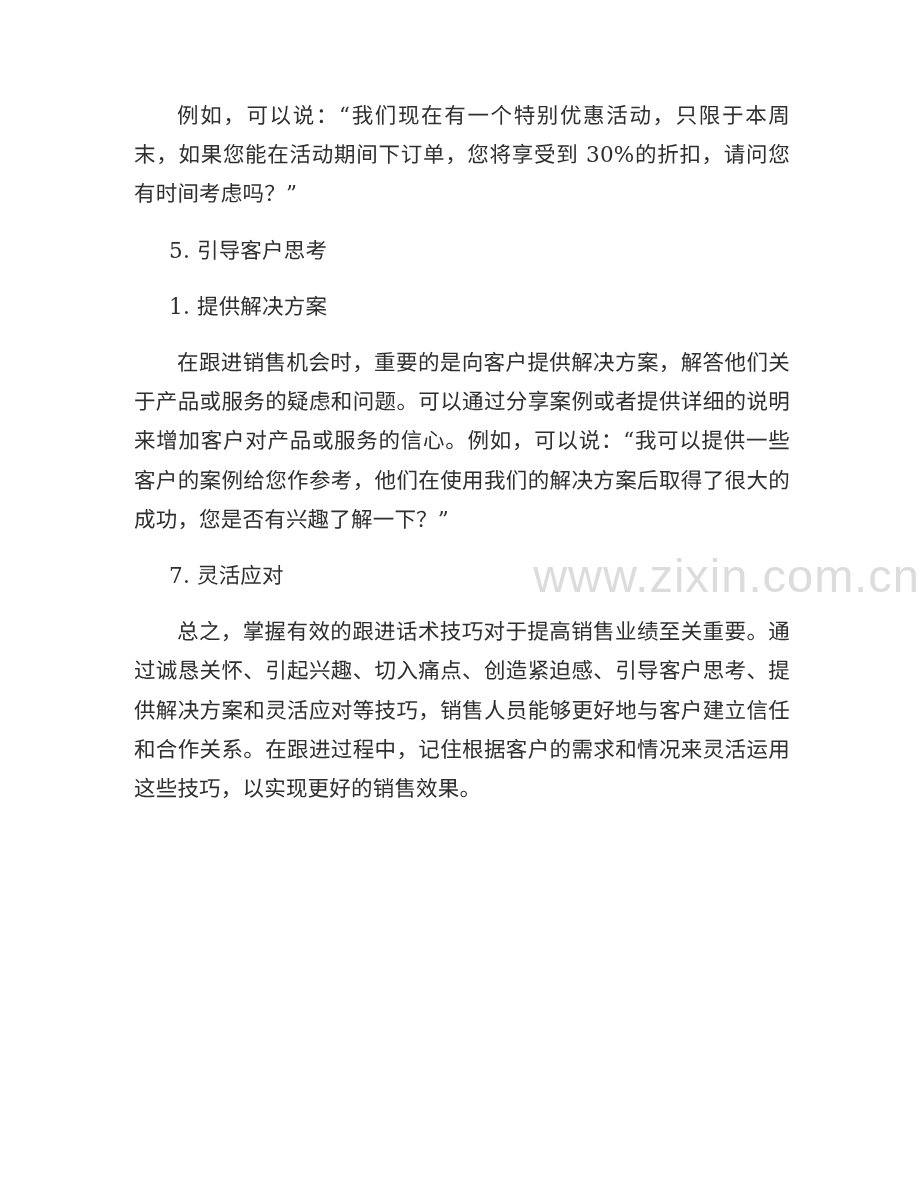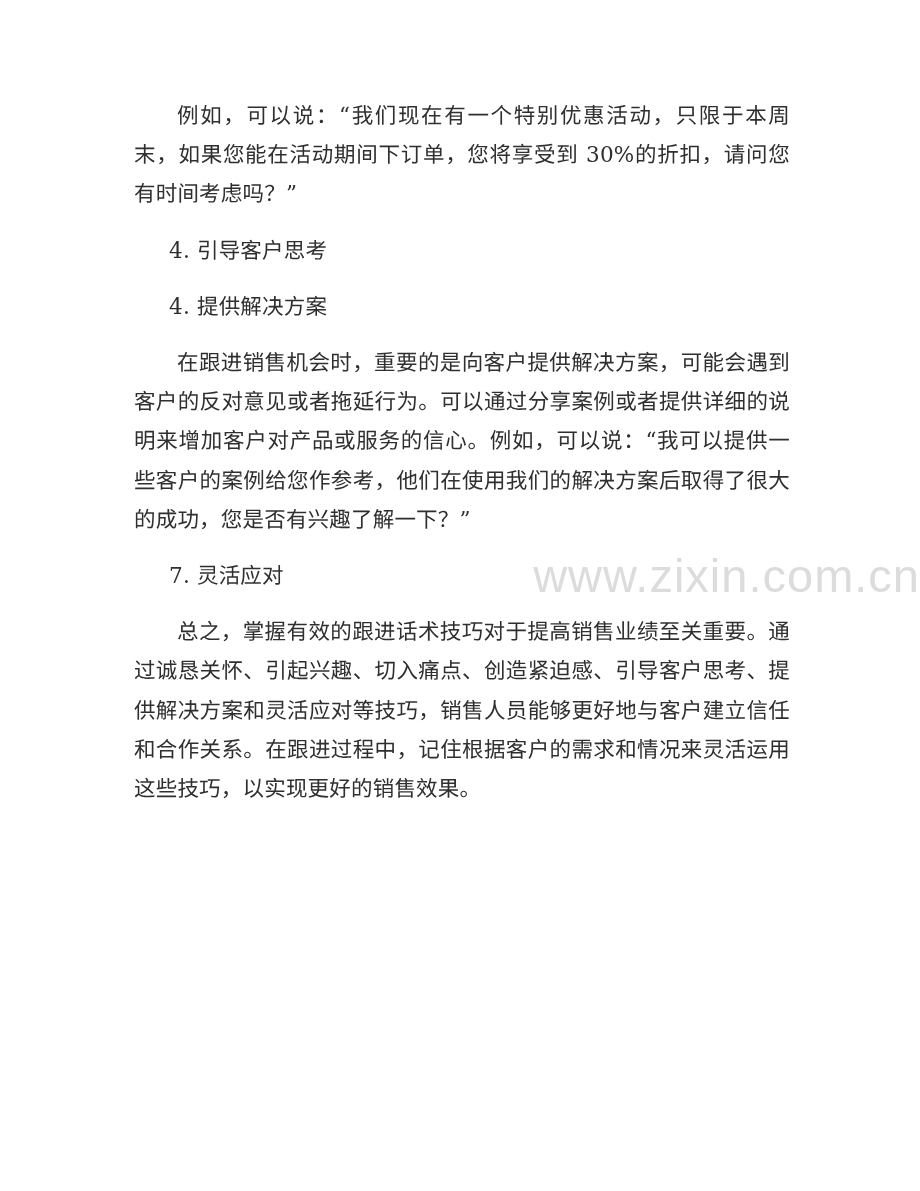--- a/index.html
+++ b/index.html
@@ -78,26 +78,26 @@
 <body>
 
 <div class="page">
 
   <div class="watermark">www.zixin.com.cn</div>
 
   <div class="content">
 
     <p class="para indent">例如，可以说：“我们现在有一个特别优惠活动，只限于本周末，如果您能在活动期间下订单，您将享受到 30%的折扣，请问您有时间考虑吗？”</p>
 
-    <p class="heading">4. 引导客户思考</p>
+    <p class="heading">5. 引导客户思考</p>
 
 
-    <p class="heading">4. 提供解决方案</p>
+    <p class="heading">1. 提供解决方案</p>
 
-    <p class="para indent">在跟进销售机会时，重要的是向客户提供解决方案，可能会遇到客户的反对意见或者拖延行为。可以通过分享案例或者提供详细的说明来增加客户对产品或服务的信心。例如，可以说：“我可以提供一些客户的案例给您作参考，他们在使用我们的解决方案后取得了很大的成功，您是否有兴趣了解一下？”</p>
+    <p class="para indent">在跟进销售机会时，重要的是向客户提供解决方案，解答他们关于产品或服务的疑虑和问题。可以通过分享案例或者提供详细的说明来增加客户对产品或服务的信心。例如，可以说：“我可以提供一些客户的案例给您作参考，他们在使用我们的解决方案后取得了很大的成功，您是否有兴趣了解一下？”</p>
 
     <p class="heading">7. 灵活应对</p>
 
 
     <p class="para indent">总之，掌握有效的跟进话术技巧对于提高销售业绩至关重要。通过诚恳关怀、引起兴趣、切入痛点、创造紧迫感、引导客户思考、提供解决方案和灵活应对等技巧，销售人员能够更好地与客户建立信任和合作关系。在跟进过程中，记住根据客户的需求和情况来灵活运用这些技巧，以实现更好的销售效果。</p>
 
   </div>
 </div>
 
 </body></html>

